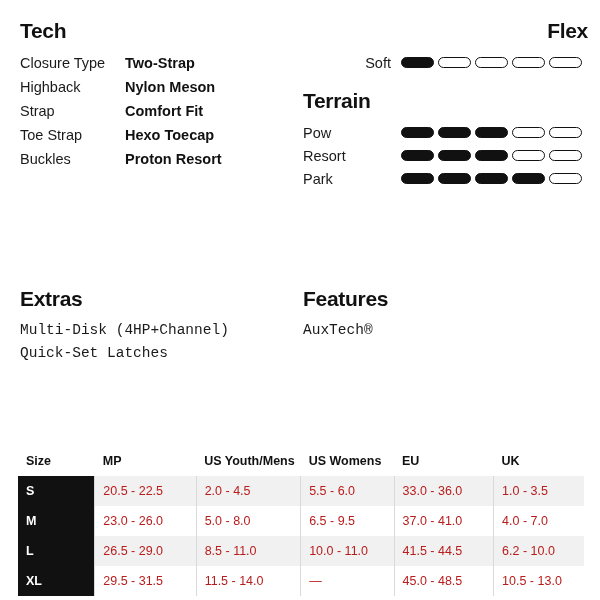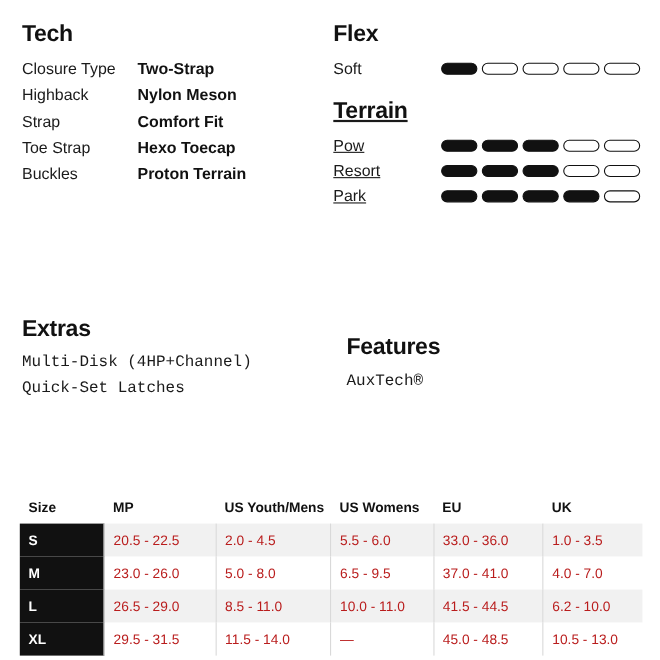--- a/index.html
+++ b/index.html
@@ -54,27 +54,27 @@
     font-weight: bold;
     color: #111;
   }
 
   
   .flex-block {
     position: absolute;
     left: 303px;
     top: 20px;
     width: 285px;
+    text-align: right;
   }
   .terrain-block {
     position: absolute;
     left: 303px;
     top: 90px;
     width: 285px;
-    text-decoration: underline;
   }
   .rating-row {
     display: flex;
     align-items: center;
     height: 23px;
     font-size: 14.5px;
     gap: 10px;
   }
   .rating-label {
     width: 88px;
@@ -99,24 +99,23 @@
 
   
   .extras-block {
     position: absolute;
     left: 20px;
     top: 288px;
     width: 270px;
   }
   .features-block {
     position: absolute;
-    left: 315px;
+    left: 303px;
     top: 288px;
     width: 285px;
-    margin-top: 17px;
   }
   .plain-line {
     font-size: 14.5px;
     line-height: 23px;
     color: #1a1a1a;
     font-family: Liberation Mono, monospace;
   }
 
   
   .size-table-wrap {
@@ -192,21 +191,21 @@
       <div class="spec-row">
         <span class="spec-label">Strap</span>
         <span class="spec-value">Comfort Fit</span>
       </div>
       <div class="spec-row">
         <span class="spec-label">Toe Strap</span>
         <span class="spec-value">Hexo Toecap</span>
       </div>
       <div class="spec-row">
         <span class="spec-label">Buckles</span>
-        <span class="spec-value">Proton Terrain</span>
+        <span class="spec-value">Proton Resort</span>
       </div>
     </div>
   </div>
 
   <div class="flex-block">
     <div class="section-title">Flex</div>
     <div class="rating-row">
       <span class="rating-label">Soft</span>
       <span class="pips">
           <span class="pip on"></span>

